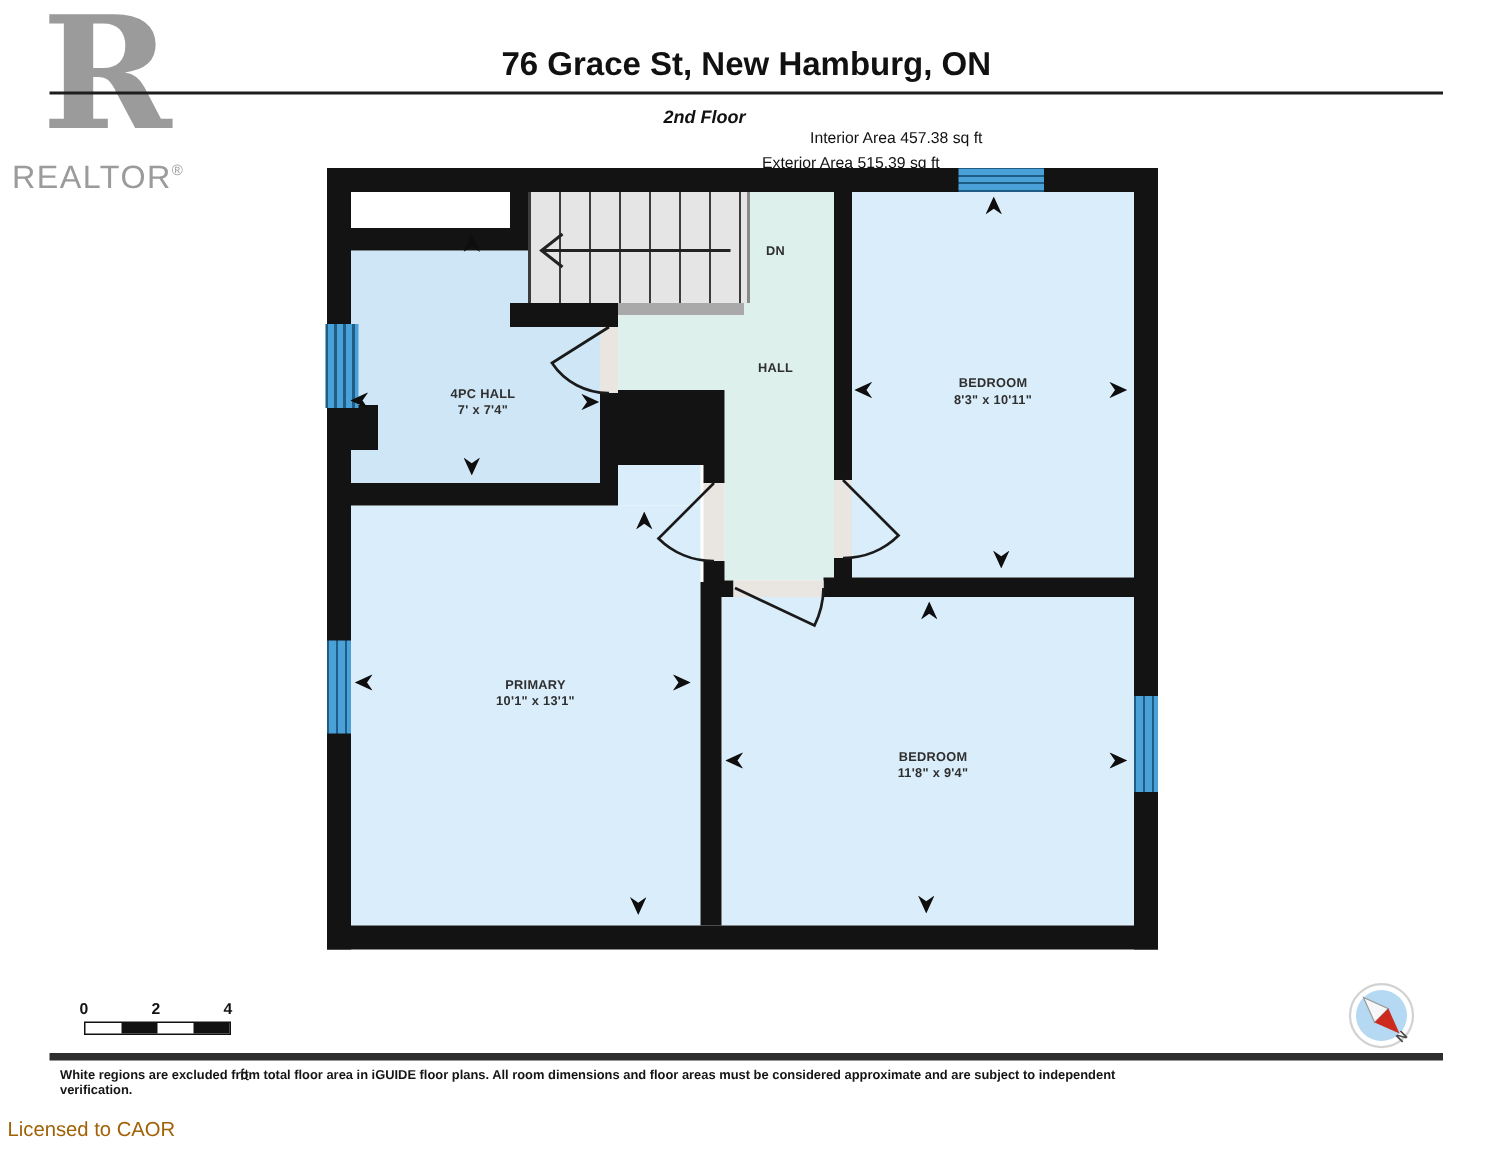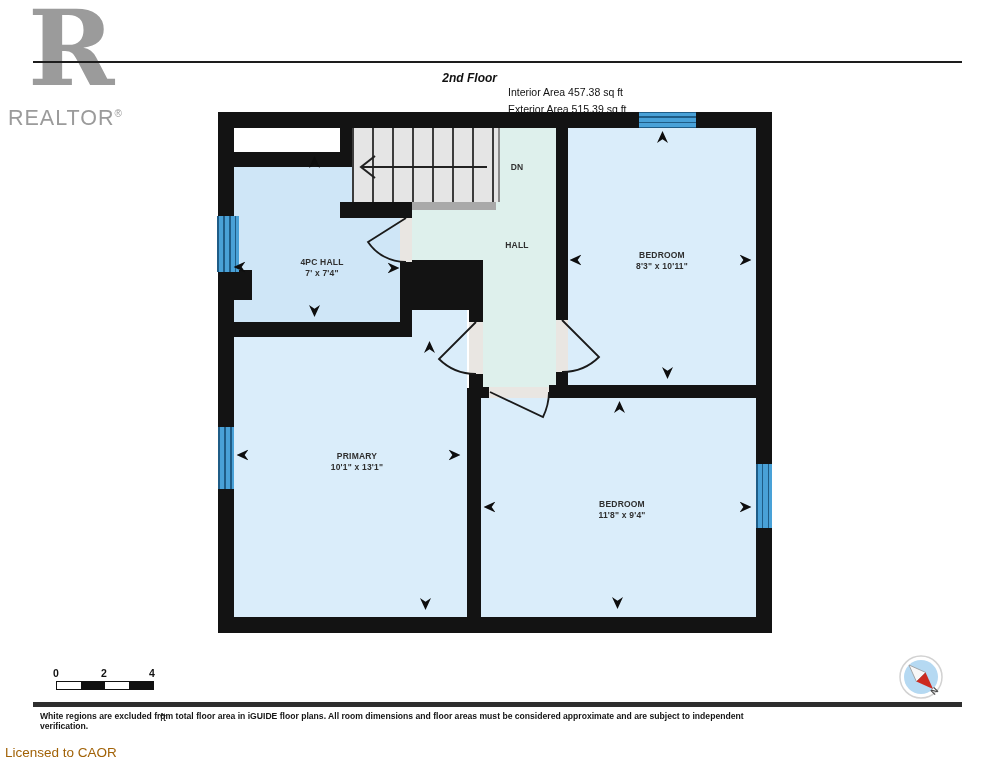--- a/index.html
+++ b/index.html
@@ -46,24 +46,25 @@
   svg.overlay{position:absolute;left:0;top:0;pointer-events:none;}
 </style>
 </head>
 <body>
 
 <div class="page">
 
   <div class="logo-r">R</div>
   <div class="logo-word"><span>REALTOR</span><sup>®</sup></div>
 
+  <div class="title">76 Grace St, New Hamburg, ON</div>
   <div class="rule" style="left:33px;top:61px;width:929px;height:2px;"></div>
   <div class="floor-label">2nd Floor</div>
   <div class="area-line" style="top:71px;margin-top:32px;">Exterior Area 515.39 sq ft</div>
-  <div class="area-line" style="top:86px;">Interior Area 457.38 sq ft</div>
+  <div class="area-line" style="top:86px;margin-left:32px;">Interior Area 457.38 sq ft</div>
 
   <div class="room fill-bath" style="left:234px;top:167px;width:118px;height:155px;"></div>
   <div class="room fill-bath" style="left:352px;top:218px;width:48px;height:104px;"></div>
   <div class="room fill-hall" style="left:496px;top:128px;width:60px;height:82px;"></div>
   <div class="room fill-hall" style="left:412px;top:210px;width:144px;height:50px;"></div>
   <div class="room fill-hall" style="left:483px;top:260px;width:73px;height:127px;"></div>
   <div class="room fill-room" style="left:568px;top:128px;width:188px;height:257px;"></div>
   <div class="room fill-room" style="left:234px;top:337px;width:233px;height:280px;"></div>
   <div class="room fill-room" style="left:412px;top:310px;width:55px;height:27px;"></div>
   <div class="room fill-room" style="left:481px;top:398px;width:275px;height:219px;"></div>

